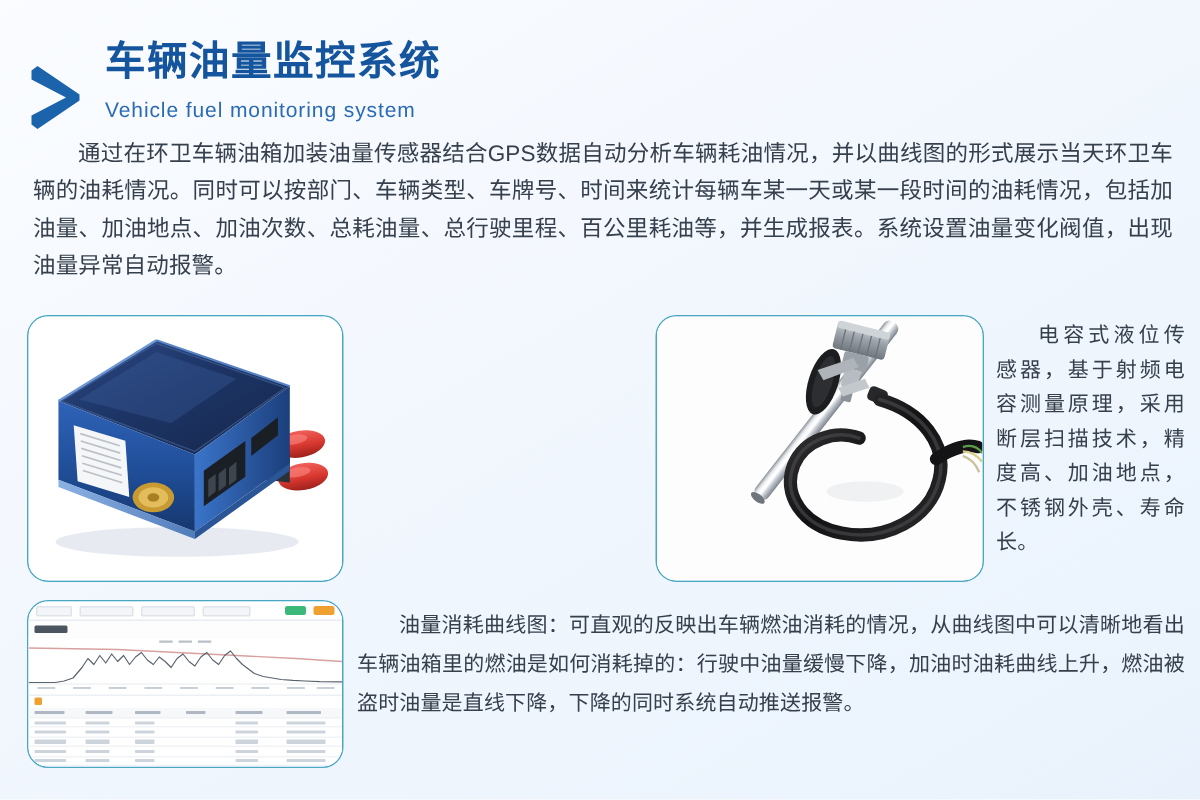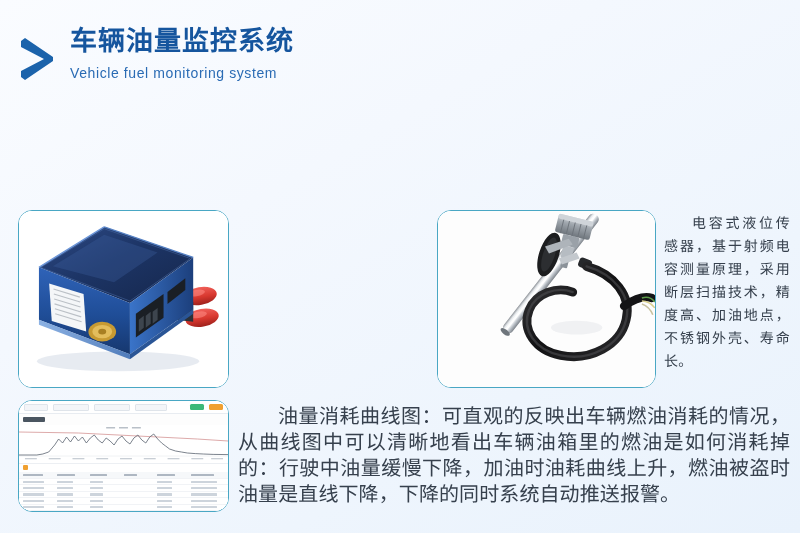--- a/index.html
+++ b/index.html
@@ -20,21 +20,21 @@
     position: absolute;
     inset: 0;
   }
 
   
   .header {
     position: absolute;
     left: 18px;
     top: 26px;
     display: flex;
-    align-items: center;
+    align-items: flex-end;
     gap: 14px;
   }
   .chevron {
     width: 38px;
     height: 44px;
     flex: 0 0 auto;
     margin-top: 4px;
   }
   .chevron svg { display: block; }
   .title-block { display: flex; flex-direction: column; }
@@ -103,21 +103,21 @@
     top: 212px;
     width: 126px;
     text-align: justify;
     text-align-last: left;
   }
   .caption-curve {
     position: absolute;
     left: 238px;
     top: 403px;
     width: 552px;
-    font-size: 20px;
+    font-size: 14px;
     line-height: 26px;
     color: #36404d;
     text-align: justify;
     text-indent: 2em;
     letter-spacing: 0.1px;
   }
 
   
   .tracker-scene { position: absolute; inset: 0; background: #ffffff; }
   .tracker-scene svg { display: block; width: 100%; height: 100%; }
@@ -202,20 +202,21 @@
       <svg viewBox="0 0 38 44" xmlns="http://www.w3.org/2000/svg">
         <path d="M3 4 L7 1 L35 20 L35 24 L7 43 L3 40 L3 34 L26 22 L3 10 Z" fill="#1b63ab"></path>
       </svg>
     </div>
     <div class="title-block">
       <div class="title-cn">车辆油量监控系统</div>
       <div class="title-en">Vehicle fuel monitoring system</div>
     </div>
   </div>
 
+  <div class="intro">通过在环卫车辆油箱加装油量传感器结合GPS数据自动分析车辆耗油情况，并以曲线图的形式展示当天环卫车辆的油耗情况。同时可以按部门、车辆类型、车牌号、时间来统计每辆车某一天或某一段时间的油耗情况，包括加油量、加油地点、加油次数、总耗油量、总行驶里程、百公里耗油等，并生成报表。系统设置油量变化阀值，出现油量异常自动报警。</div>
 
   <div class="card card-tracker">
     <div class="tracker-scene">
       <svg viewBox="0 0 211 178" xmlns="http://www.w3.org/2000/svg">
         <defs>
           <linearGradient id="topFace" x1="0" y1="0" x2="1" y2="1">
             <stop offset="0%" stop-color="#2d4a86"></stop>
             <stop offset="45%" stop-color="#1d3566"></stop>
             <stop offset="100%" stop-color="#15264b"></stop>
           </linearGradient>

